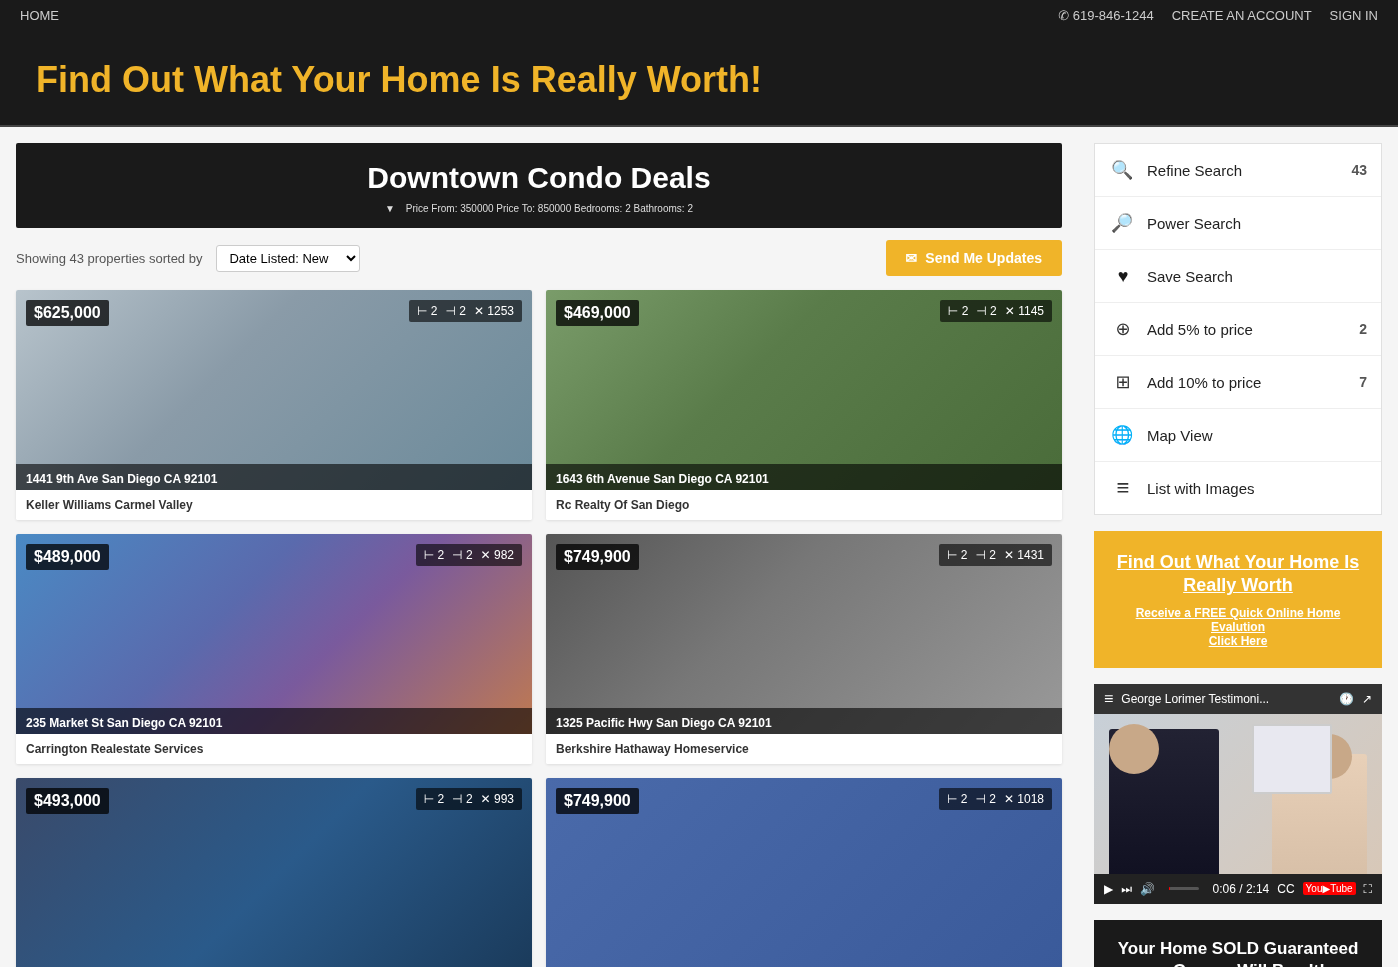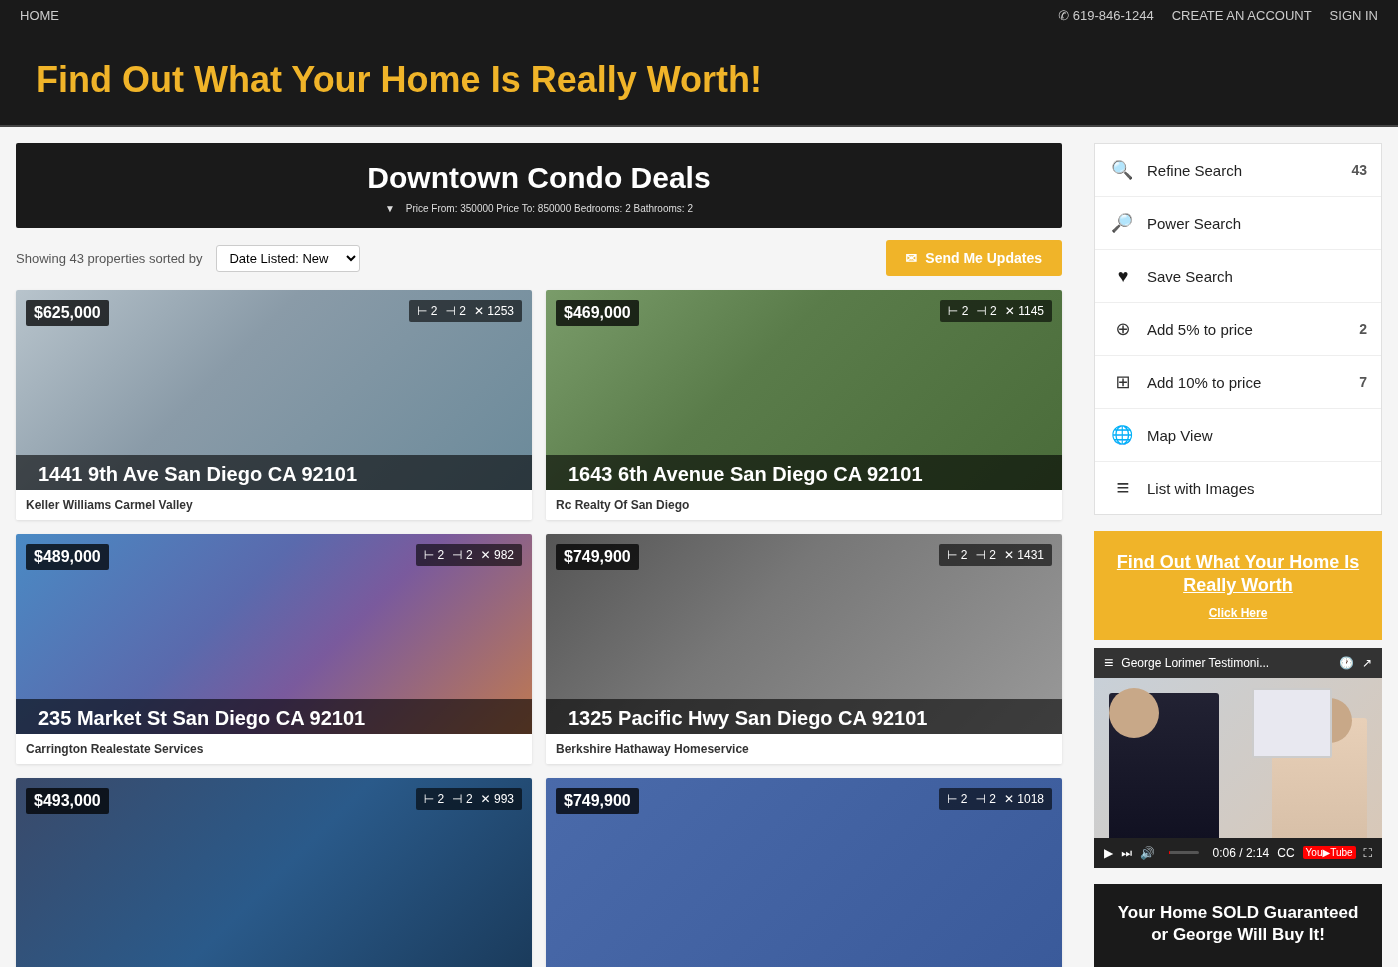--- a/index.html
+++ b/index.html
@@ -153,22 +153,22 @@
       color: #fff;
     }
     .stat-item { display: flex; align-items: center; gap: 3px; }
     .property-address {
       position: absolute;
       bottom: 0;
       left: 0;
       right: 0;
       background: rgba(0,0,0,0.6);
       color: #fff;
-      padding: 8px 22px 4px;
-      font-size: 20px;
+      padding: 8px 10px 4px;
+      font-size: 12px;
       font-weight: bold;
     }
     .property-agent {
       padding: 8px 10px;
       font-size: 12px;
       color: #333;
       font-weight: bold;
       background: #fff;
     }
 
@@ -211,21 +211,21 @@
       color: #555;
       font-weight: bold;
     }
 
     
     .cta-box {
       background: #f0b429;
       color: #fff;
       text-align: center;
       padding: 20px 16px;
-      margin-bottom: 8px;
+      margin-bottom: 16px;
       cursor: pointer;
     }
     .cta-box h3 {
       font-size: 18px;
       font-weight: bold;
       text-decoration: underline;
       margin-bottom: 8px;
       line-height: 1.3;
     }
     .cta-box p {
@@ -458,20 +458,21 @@
 
       <div class="refine-item">
         <div class="refine-icon" style="font-size:22px;font-weight:bold;">≡</div>
         <span class="refine-label">List with Images</span>
       </div>
 
     </div>
 
     <div class="cta-box">
       <h3>Find Out What Your Home Is Really Worth</h3>
+      <p>Receive a FREE Quick Online Home Evalution</p>
       <p>Click Here</p>
     </div>
 
     <div class="video-box">
       <div class="video-header">
         <span style="font-size:16px;">≡</span>
         <span>George Lorimer Testimoni...</span>
         <span style="margin-left:auto;">🕐</span>
         <span>↗</span>
       </div>

